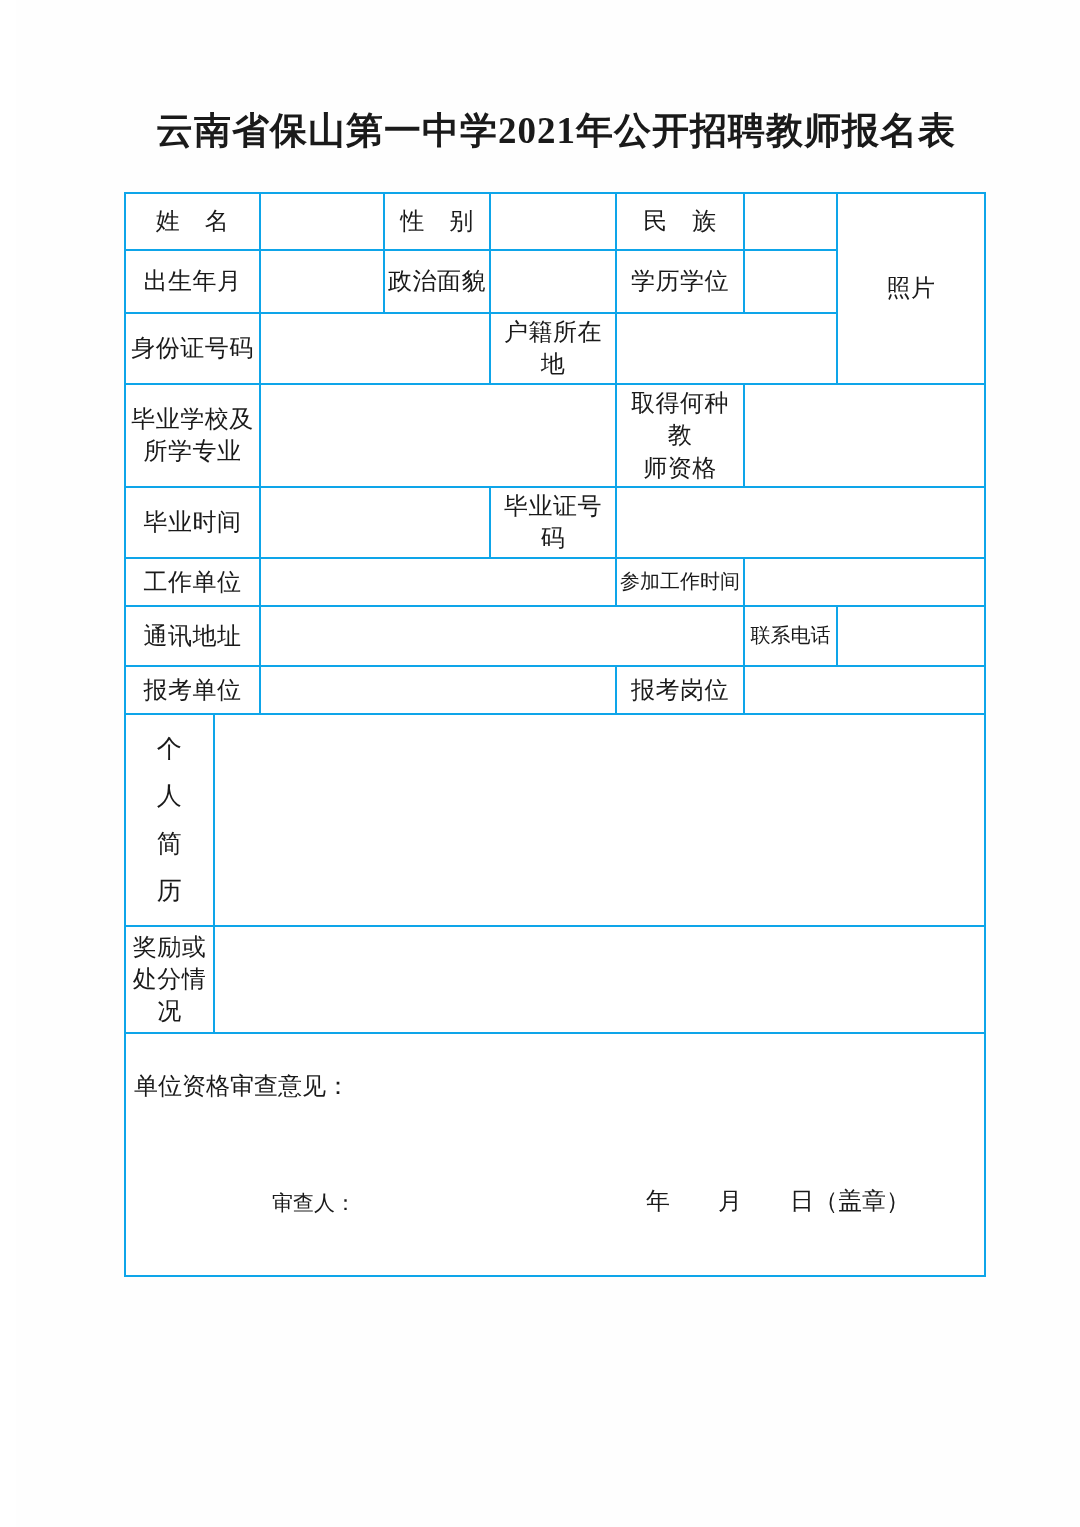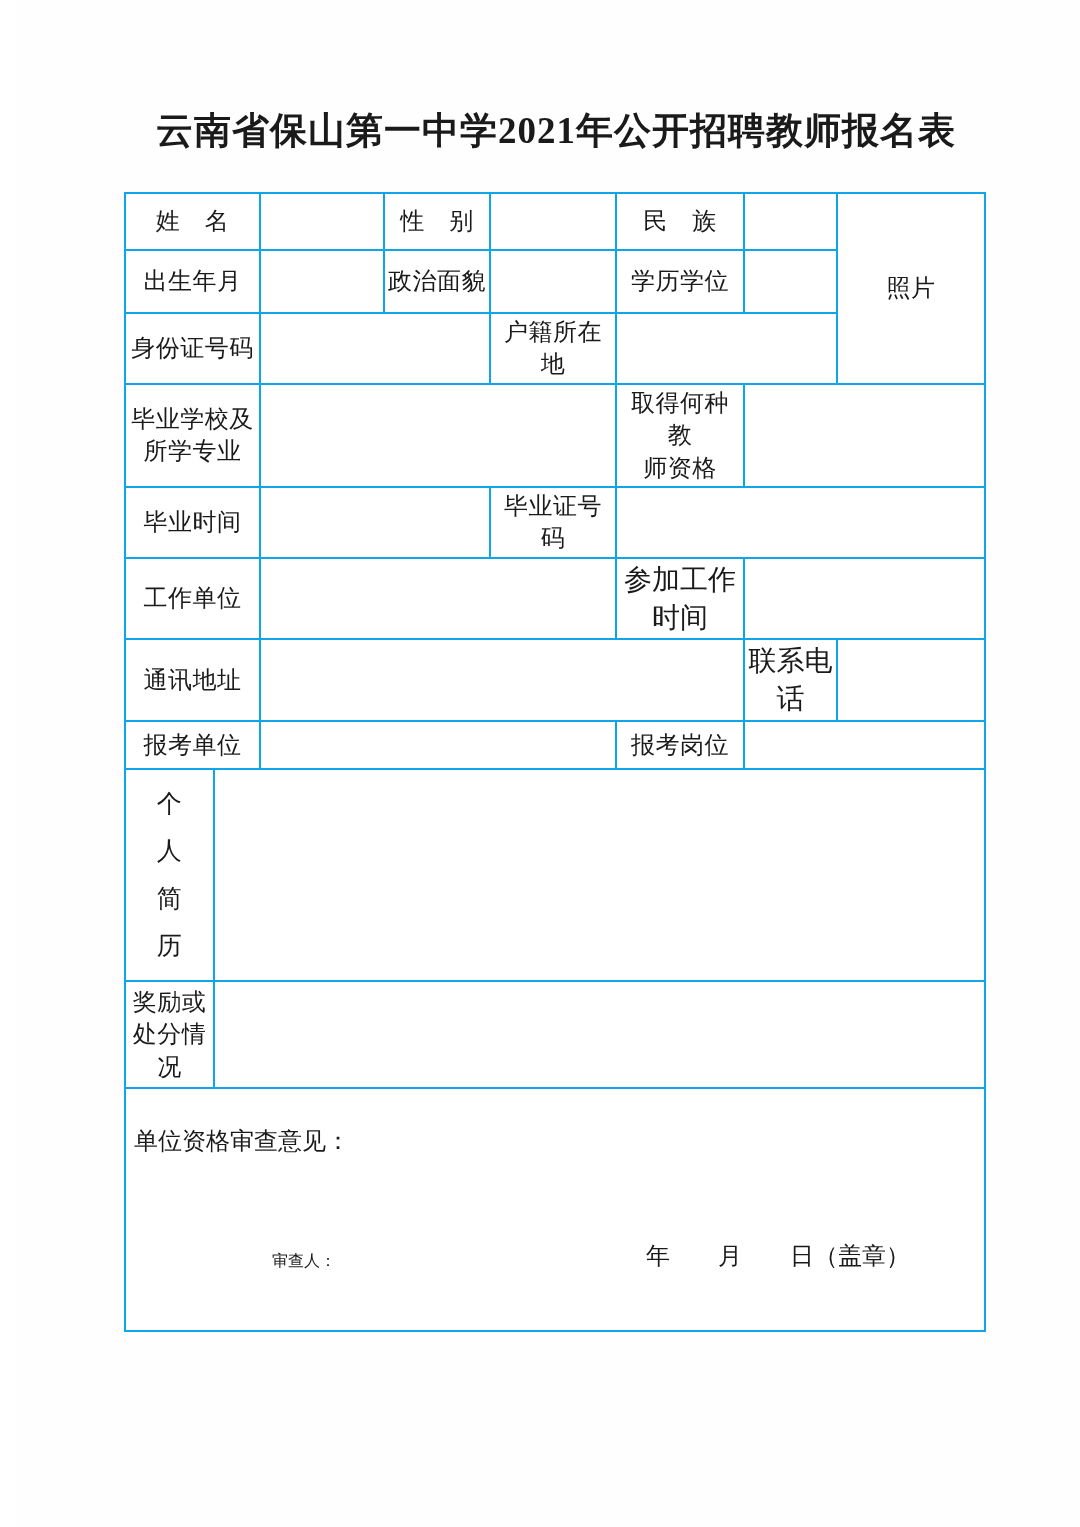--- a/index.html
+++ b/index.html
@@ -25,28 +25,28 @@
   .tables { position: absolute; top: 192px; left: 108px; width: 860px; }
   table { border-collapse: collapse; table-layout: fixed; width: 860px; }
   table + table { margin-top: -2px; }
   td {
     border: 2px solid #0ea5e9;
     font-size: 24px; text-align: center; vertical-align: middle;
     padding: 2px 3px; white-space: pre-line; overflow: hidden;
     background: #fff;
   }
   td.lbl { letter-spacing: 0.5px; line-height: 1.35; }
-  td.lbl-sm { font-size: 28px; letter-spacing: 0; margin-top: 36px; }
+  td.lbl-sm { font-size: 20px; letter-spacing: 0; margin-top: 36px; }
   td.val { }
   td.vert { line-height: 1.9; font-size: 25px; }
 
   
   td.review-cell { position: relative; text-align: left; vertical-align: top; }
   .review-title { position: absolute; top: 36px; left: 8px; font-size: 24px; }
-  .review-signer { position: absolute; bottom: 58px; left: 146px; font-size: 16px; margin-top: 20px; }
+  .review-signer { position: absolute; bottom: 58px; left: 146px; font-size: 21px; margin-top: 20px; }
   .review-date  { position: absolute; bottom: 58px; right: 74px; font-size: 24px; margin-top: 28px; }
 
   .footnote {
     position: absolute; top: 1398px; left: 164px;
     font-size: 26px; letter-spacing: 1px;
   }
 </style>
 </head>
 <body>
 
@@ -104,21 +104,21 @@
         <td class="val" colspan="2"></td>
         <td class="lbl">毕业证号码</td>
         <td class="val" colspan="3"></td>
       </tr>
       <tr style="height:48px">
         <td class="lbl">工作单位</td>
         <td class="val" colspan="3"></td>
         <td class="lbl lbl-sm">参加工作时间</td>
         <td class="val" colspan="2"></td>
       </tr>
-      <tr style="height:52px">
+      <tr style="height:60px">
         <td class="lbl">通讯地址</td>
         <td class="val" colspan="4"></td>
         <td class="lbl lbl-sm">联系电话</td>
         <td class="val"></td>
       </tr>
       <tr style="height:48px">
         <td class="lbl">报考单位</td>
         <td class="val" colspan="3"></td>
         <td class="lbl">报考岗位</td>
         <td class="val" colspan="2"></td>

